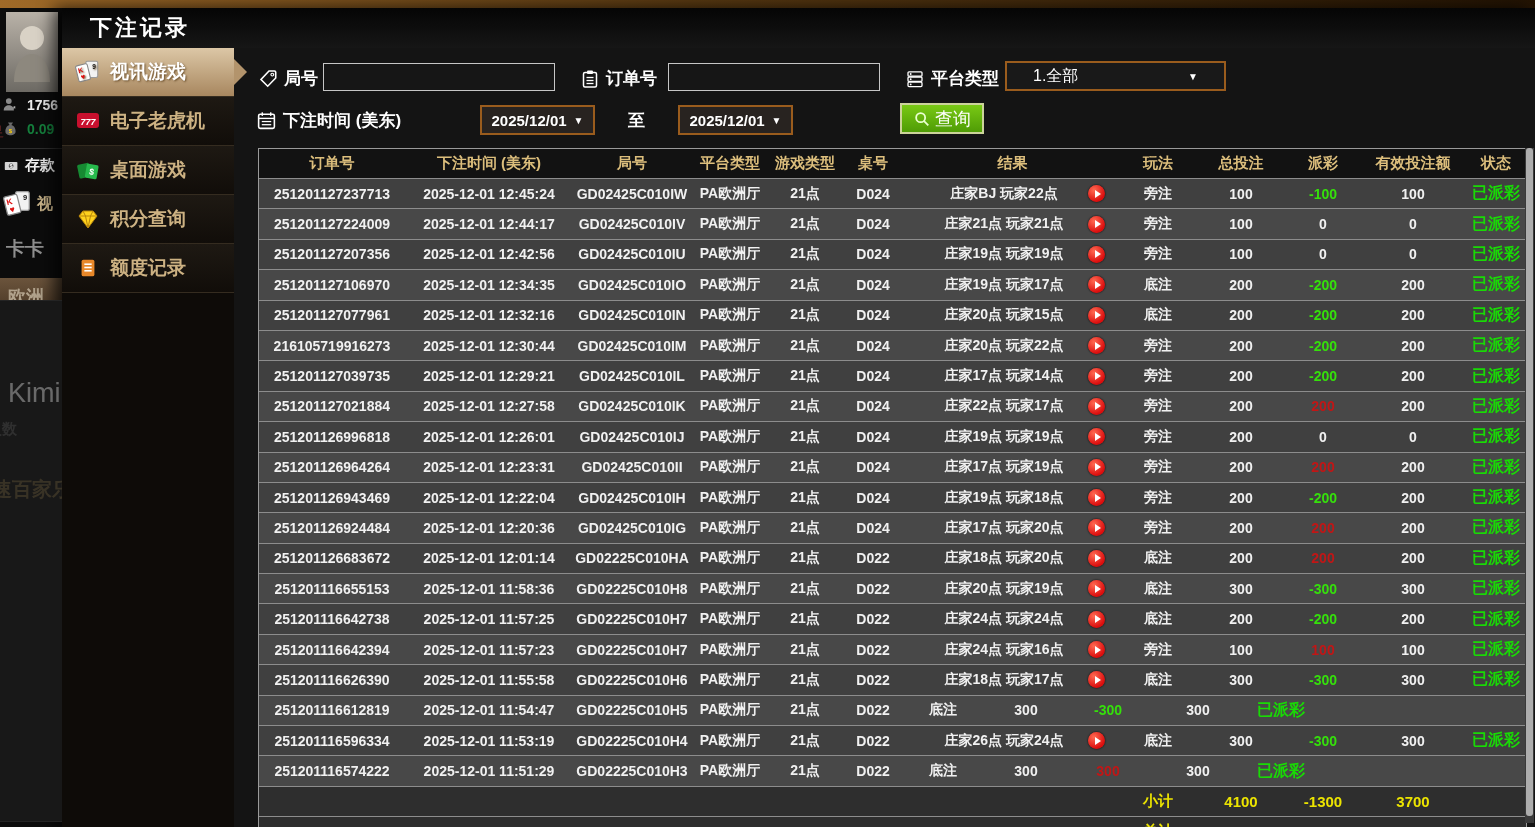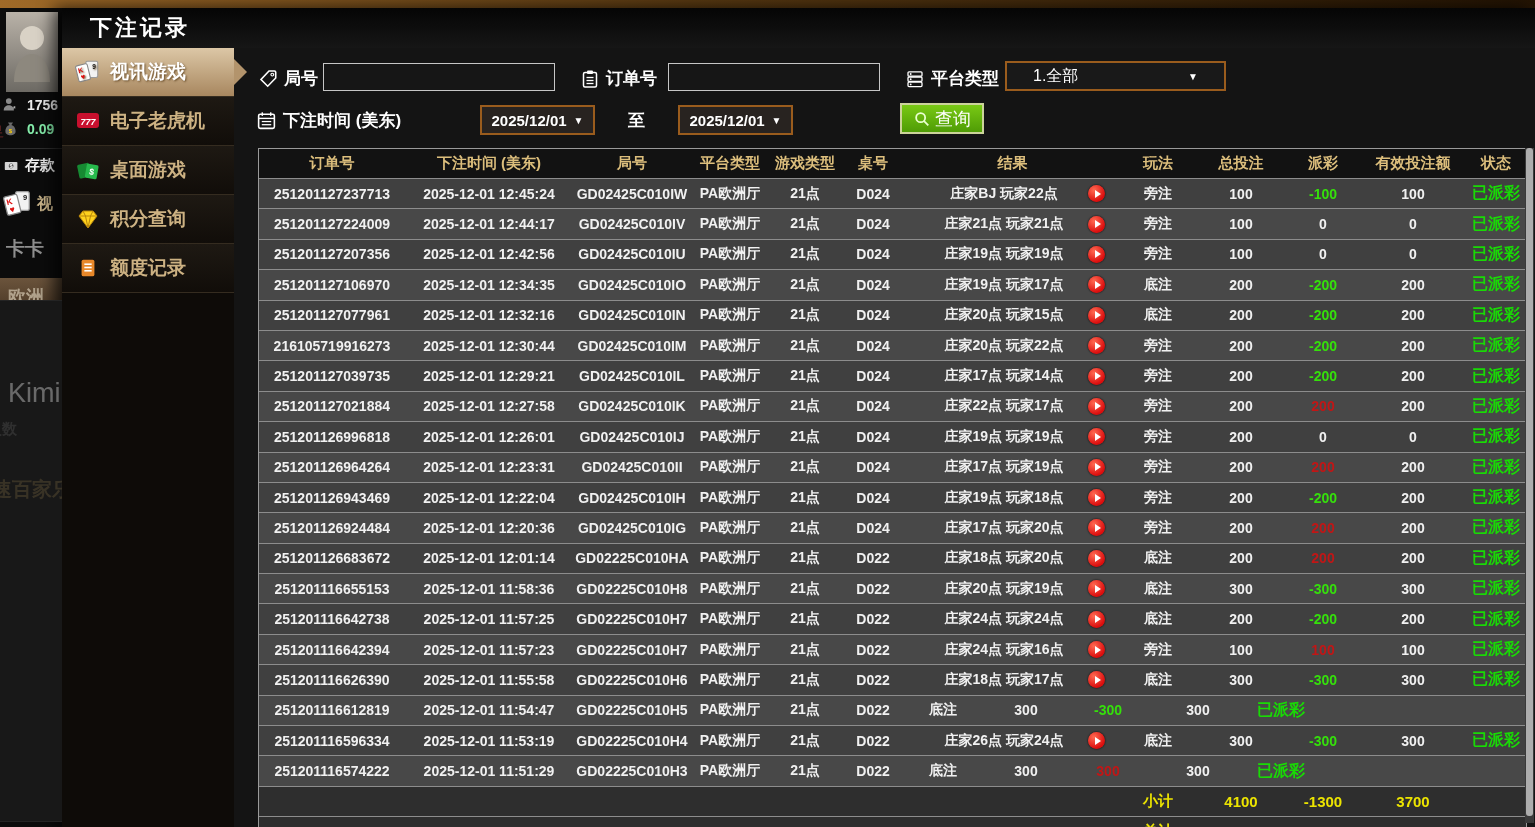--- a/index.html
+++ b/index.html
@@ -7,21 +7,21 @@
        font-family:"Liberation Sans",sans-serif;-webkit-font-smoothing:antialiased}
   .topbar{position:absolute;left:0;top:0;width:1535px;height:8px;
           background:linear-gradient(90deg,#a06a28,#5a3a12 45%,#241403)}
   
   .rail{position:absolute;left:0;top:8px;width:62px;height:819px;background:#0c0c0c;overflow:hidden}
   .rail *{white-space:nowrap}
   .avatar{position:absolute;left:6px;top:4px;width:52px;height:80px;
           background:linear-gradient(#b9b2a8,#6d6a64);overflow:hidden}
   .avatar svg{display:block;margin:8px auto 0}
   .stat{position:absolute;left:2px;display:flex;align-items:flex-end;gap:8px;font-weight:bold;font-size:14px;color:#eee}
-  .stat.money{color:#86efac}
+  .stat.money{color:#15803d}
   .raildiv{position:absolute;left:0;top:140px;width:62px;height:1px;background:#2e2e2e}
   .railrow{position:absolute;left:3px;display:flex;align-items:center;gap:4px;color:#eee;font-size:15px;font-weight:bold}
   .railtxt{position:absolute;color:#8f8f8f;font-size:19px;font-weight:bold}
   .eurorow{position:absolute;left:0;top:270px;width:62px;height:38px;
            background:linear-gradient(#6b543c,#453322);display:flex;align-items:center;padding-left:8px;
            color:#b1a28c;font-size:18px;font-weight:bold}
   .goldtxt{color:#cbb68c;font-size:16px;font-weight:bold}
   
   .modal{position:absolute;left:62px;top:8px;width:1473px;height:819px;background:#121212;
          box-shadow:-8px 0 16px rgba(0,0,0,.75)}

